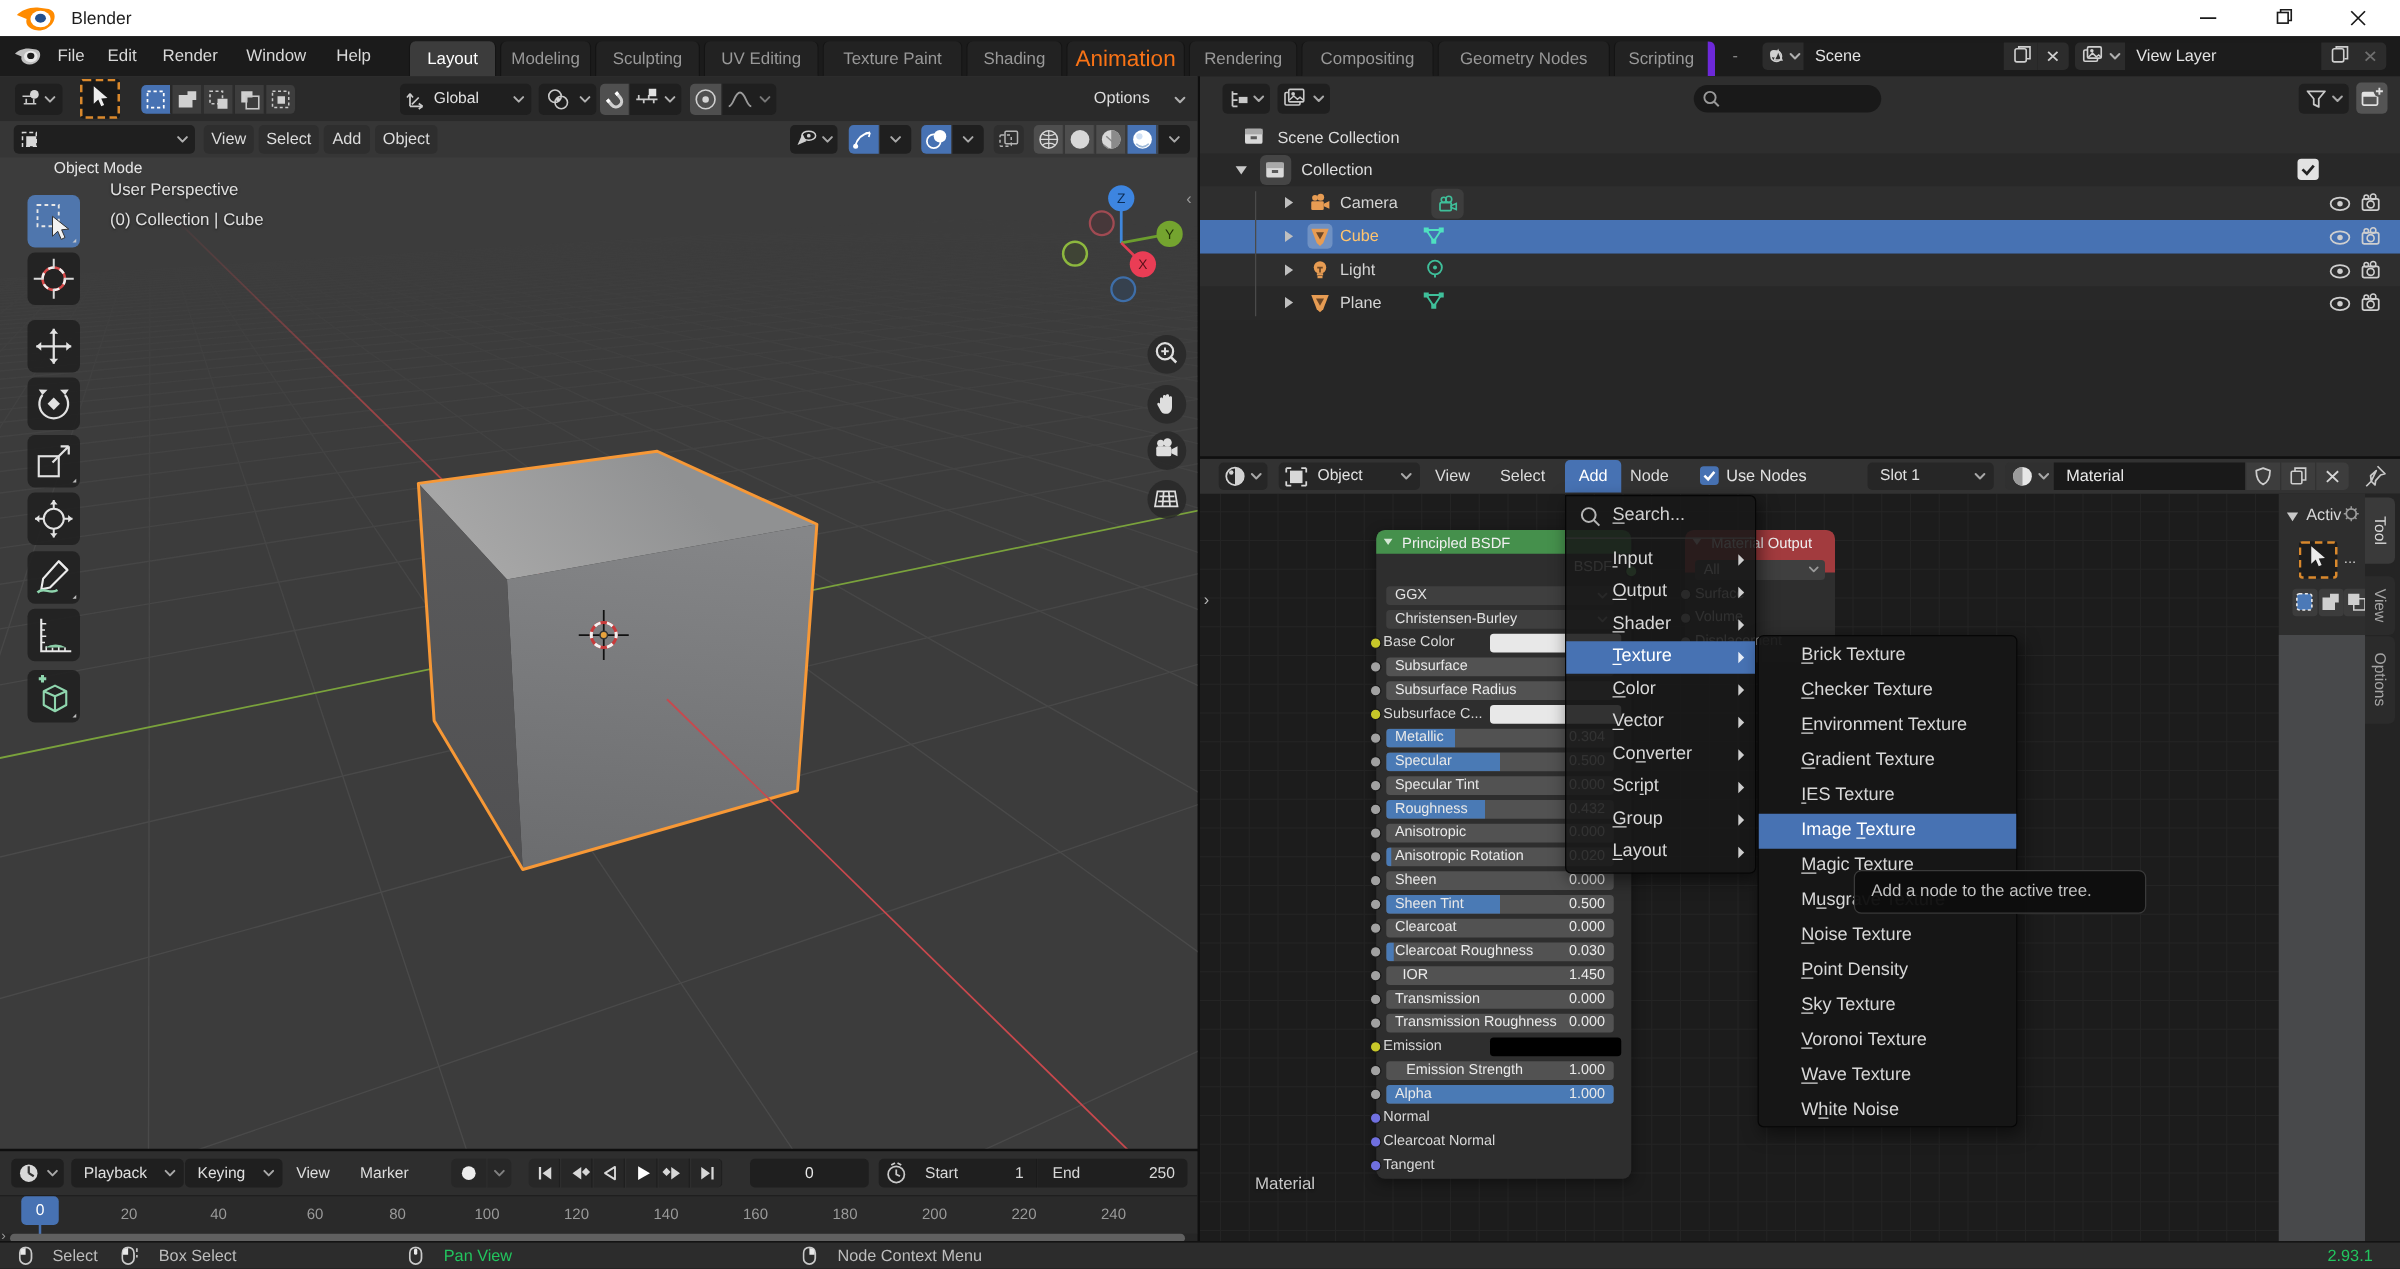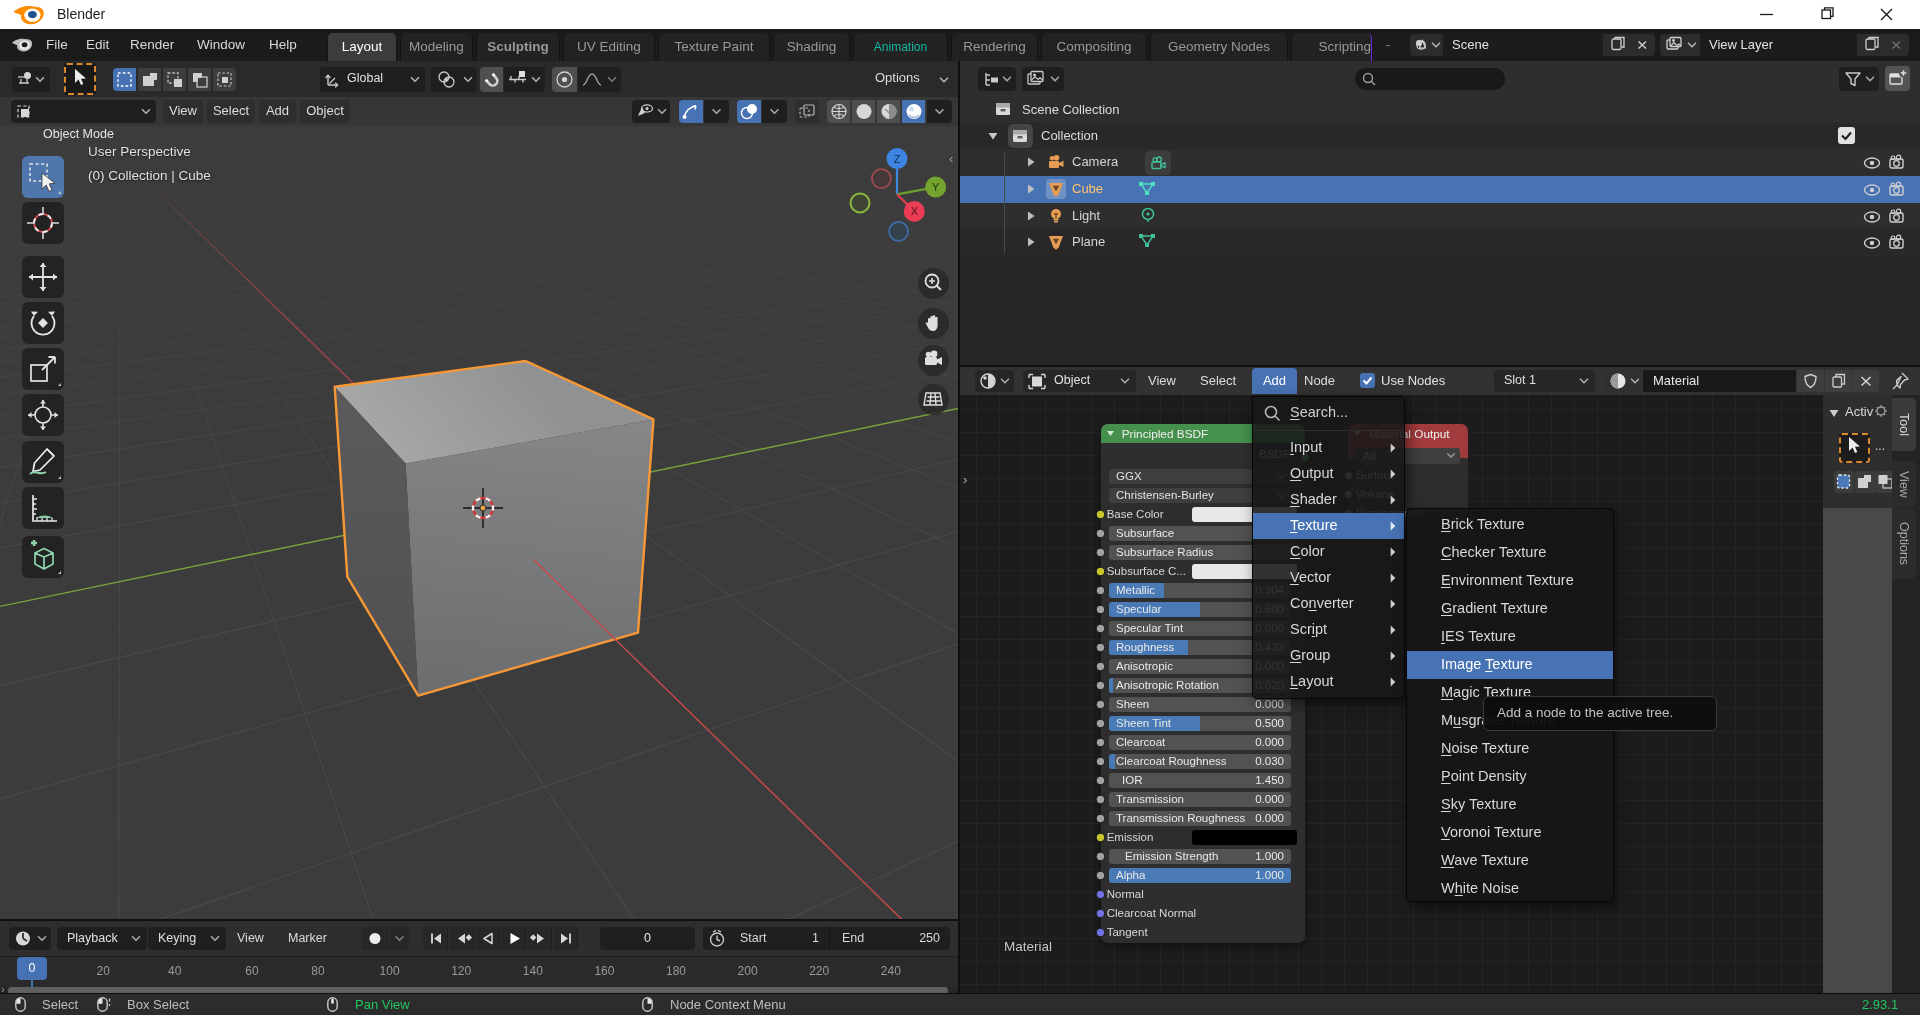--- a/index.html
+++ b/index.html
@@ -41,29 +41,29 @@
         <ellipse cx="13.6" cy="8.7" rx="2.9" ry="2.5" fill="#1b1b1b"></ellipse>
       </svg>
     </div>
     <div class="abs mtxt" style="left:46px;top:8px;">File</div>
     <div class="abs mtxt" style="left:86px;top:8px;">Edit</div>
     <div class="abs mtxt" style="left:130px;top:8px;">Render</div>
     <div class="abs mtxt" style="left:197px;top:8px;">Window</div>
     <div class="abs mtxt" style="left:269px;top:8px;">Help</div>
     <div class="abs" style="left:327px;top:4px;width:70px;height:28px;background:#3c3c3c;border-radius:5px 5px 0 0;border-left:1px solid #141414;border-right:1px solid #141414;color:#ffffff;font-size:13.5px;text-align:center;line-height:28px;">Layout</div>
     <div class="abs" style="left:400px;top:4px;width:73px;height:28px;background:#222222;border-radius:5px 5px 0 0;border-left:1px solid #141414;border-right:1px solid #141414;color:#999999;font-size:13.5px;text-align:center;line-height:28px;">Modeling</div>
-    <div class="abs" style="left:476px;top:4px;width:84px;height:28px;background:#222222;border-radius:5px 5px 0 0;border-left:1px solid #141414;border-right:1px solid #141414;color:#999999;font-size:13.5px;text-align:center;line-height:28px;font-weight:bold;">Sculpting</div>
+    <div class="abs" style="left:476px;top:4px;width:84px;height:28px;background:#222222;border-radius:5px 5px 0 0;border-left:1px solid #141414;border-right:1px solid #141414;color:#999999;font-size:13.5px;text-align:center;line-height:28px;">Sculpting</div>
     <div class="abs" style="left:563px;top:4px;width:92px;height:28px;background:#222222;border-radius:5px 5px 0 0;border-left:1px solid #141414;border-right:1px solid #141414;color:#999999;font-size:13.5px;text-align:center;line-height:28px;">UV Editing</div>
     <div class="abs" style="left:658px;top:4px;width:112px;height:28px;background:#222222;border-radius:5px 5px 0 0;border-left:1px solid #141414;border-right:1px solid #141414;color:#999999;font-size:13.5px;text-align:center;line-height:28px;">Texture Paint</div>
     <div class="abs" style="left:773px;top:4px;width:77px;height:28px;background:#222222;border-radius:5px 5px 0 0;border-left:1px solid #141414;border-right:1px solid #141414;color:#999999;font-size:13.5px;text-align:center;line-height:28px;">Shading</div>
-    <div class="abs" style="left:853px;top:4px;width:95px;height:28px;background:#222222;border-radius:5px 5px 0 0;border-left:1px solid #141414;border-right:1px solid #141414;color:#14b8a6;font-size:12px;text-align:center;line-height:28px;">Animation</div>
+    <div class="abs" style="left:853px;top:4px;width:95px;height:28px;background:#222222;border-radius:5px 5px 0 0;border-left:1px solid #141414;border-right:1px solid #141414;color:#f97316;font-size:18px;text-align:center;line-height:28px;">Animation</div>
     <div class="abs" style="left:951px;top:4px;width:87px;height:28px;background:#222222;border-radius:5px 5px 0 0;border-left:1px solid #141414;border-right:1px solid #141414;color:#999999;font-size:13.5px;text-align:center;line-height:28px;">Rendering</div>
     <div class="abs" style="left:1041px;top:4px;width:106px;height:28px;background:#222222;border-radius:5px 5px 0 0;border-left:1px solid #141414;border-right:1px solid #141414;color:#999999;font-size:13.5px;text-align:center;line-height:28px;">Compositing</div>
     <div class="abs" style="left:1150px;top:4px;width:138px;height:28px;background:#222222;border-radius:5px 5px 0 0;border-left:1px solid #141414;border-right:1px solid #141414;color:#999999;font-size:13.5px;text-align:center;line-height:28px;">Geometry Nodes</div>
-    <div class="abs" style="left:1291px;top:4px;width:81px;height:28px;background:#222222;border-radius:5px 5px 0 0;border-left:1px solid #141414;border-right:1px solid #6d28d9;color:#999999;font-size:13.5px;text-align:right;line-height:28px;">Scripting</div>
+    <div class="abs" style="left:1291px;top:4px;width:81px;height:28px;background:#222222;border-radius:5px 5px 0 0;border-left:1px solid #141414;border-right:6px solid #6d28d9;color:#999999;font-size:13.5px;text-align:center;line-height:28px;">Scripting</div>
     <div class="abs" style="left:1386px;top:8px;color:#8a8a8a;font-size:13px;">-</div>
     <div class="abs" style="left:1410px;top:5px;width:33px;height:22px;background:#2c2c2c;border-radius:4px 0 0 4px;">
       <svg width="33" height="22" viewBox="0 0 33 22" style="position:absolute;">
         <circle cx="11" cy="11" r="4.2" fill="none" stroke="#d0d0d0" stroke-width="1.3"></circle>
         <path d="M15.5 15.5 L18 18" stroke="#d0d0d0" stroke-width="1.3" display="none"></path>
         <path d="M8 15 L14 15 L11 7.5 Z" fill="none" stroke="#d0d0d0" stroke-width="1.2" transform="translate(1.5,-1)"></path>
         <circle cx="9" cy="9" r="3" fill="#d0d0d0"></circle>
         <path d="M22.5 9.2 L26 12.8 L29.5 9.2" stroke="#b0b0b0" stroke-width="1.6" fill="none" stroke-linecap="round" stroke-linejoin="round"></path>
       </svg>
     </div>

